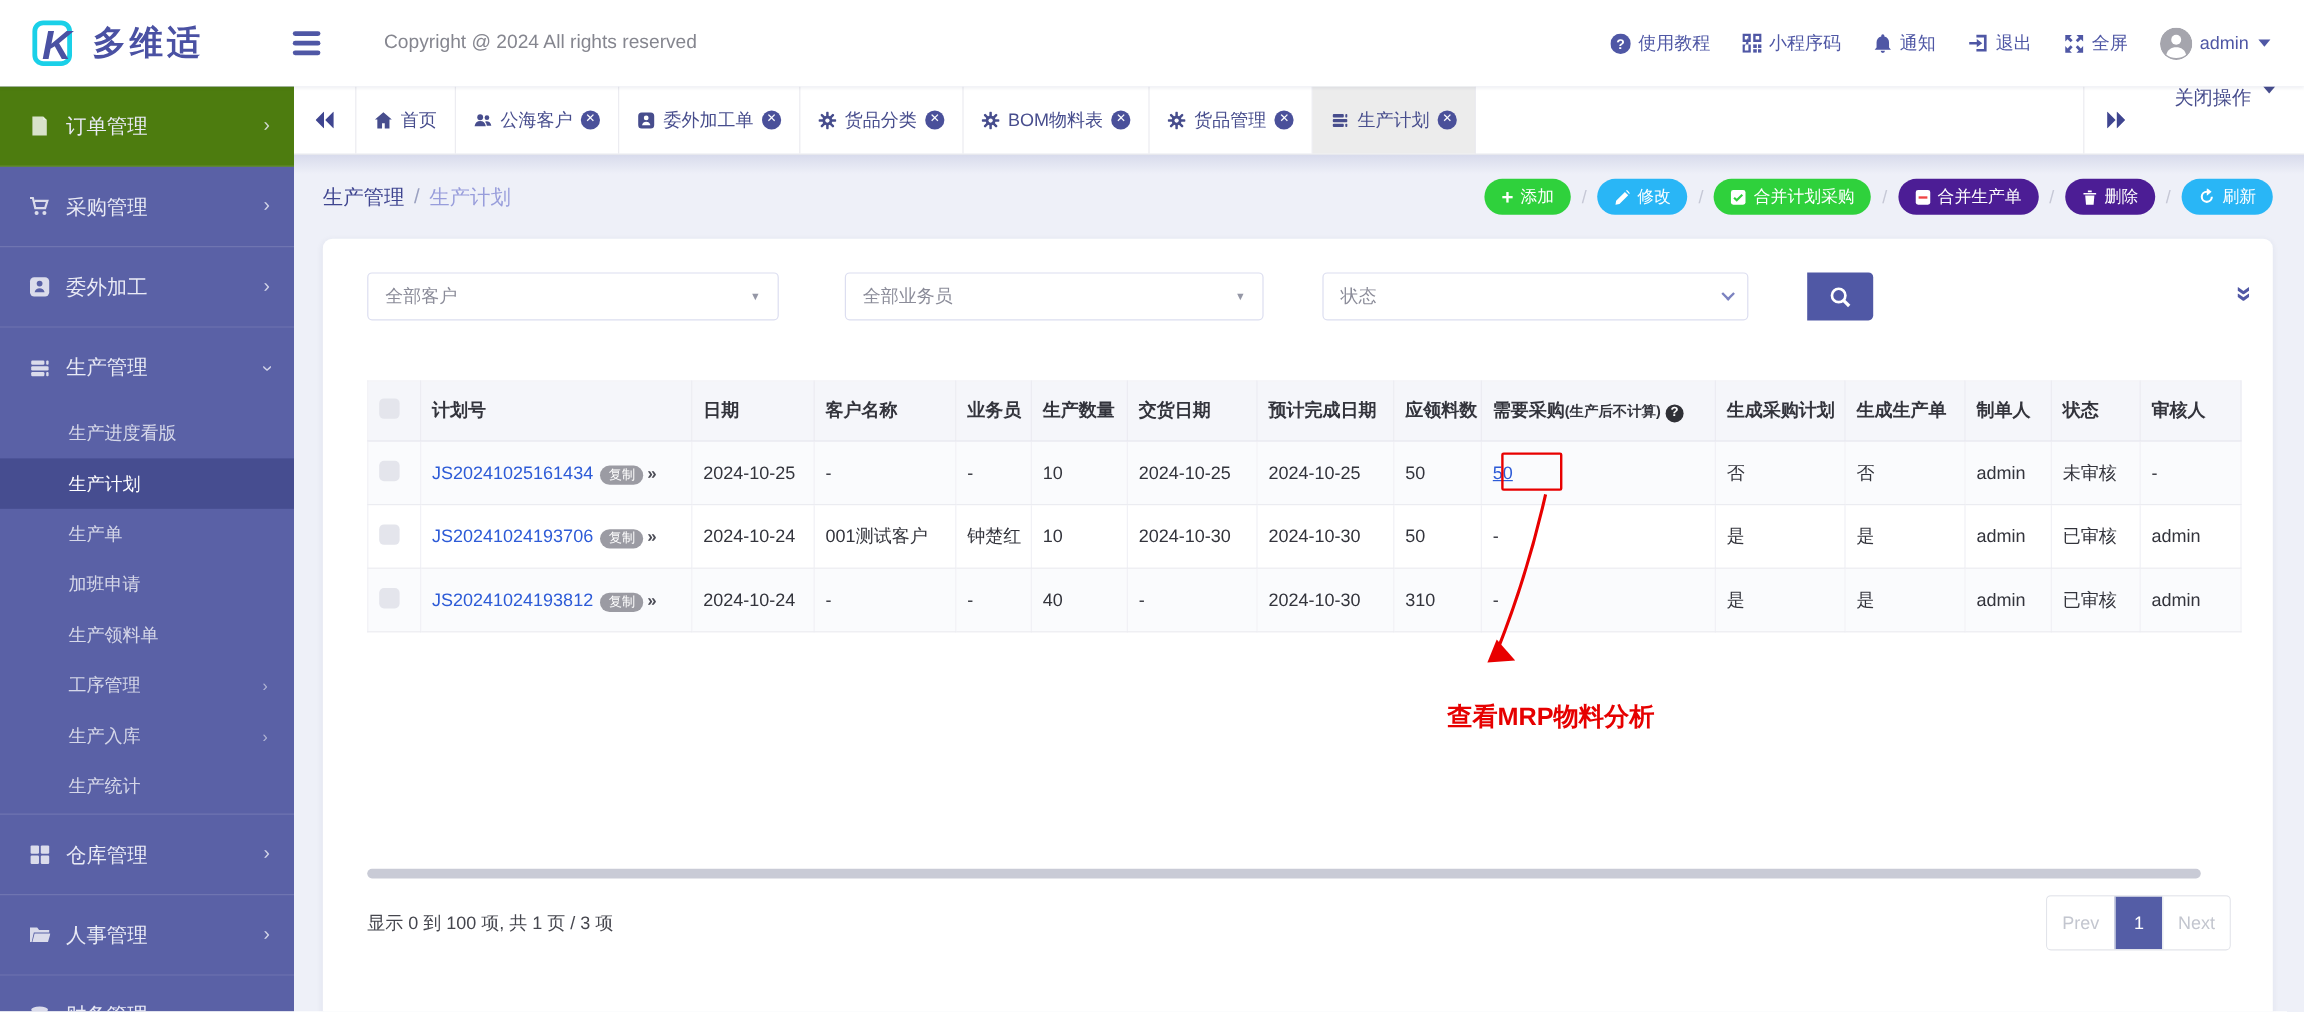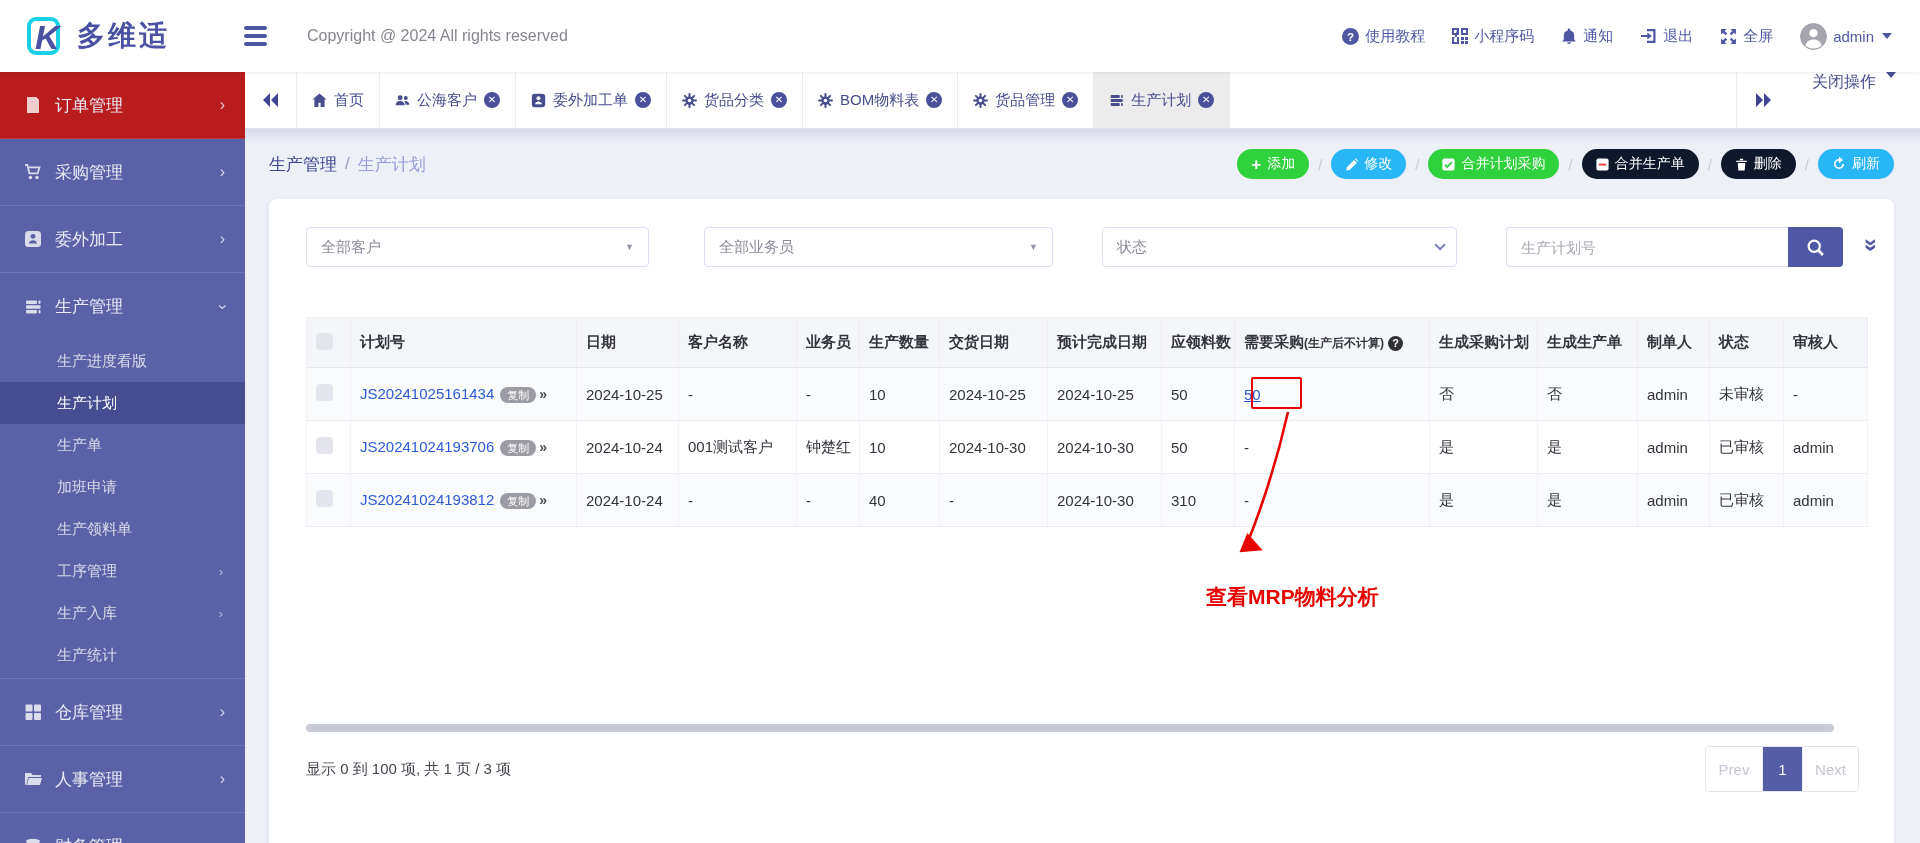--- a/index.html
+++ b/index.html
@@ -6,33 +6,33 @@
   body { font-family:"Liberation Sans","DejaVu Sans",sans-serif; background:#fff; }
   .stage { position:relative; width:1920px; height:843px; overflow:hidden; background:#eef0f8; }
 
   
   .header { position:absolute; left:0; top:0; width:1920px; height:72px; background:#fff;
             display:flex; align-items:center; z-index:6; box-shadow:0 1px 3px rgba(30,40,90,.08); }
   .logo { width:230px; display:flex; align-items:center; padding-left:26px; gap:9px; }
   .logo-text { font-size:28px; font-weight:bold; color:#4a51a3; letter-spacing:3px; }
   .burger { margin-left:14px; display:flex; flex-direction:column; gap:4px; cursor:pointer; }
   .burger i { display:block; width:23px; height:4px; border-radius:2px; background:#4f57a5; }
-  .copyright { margin-left:40px; color:#85868f; font-size:16px; }
+  .copyright { margin-left:53px; color:#85868f; font-size:16px; }
   .top-nav { margin-left:auto; display:flex; align-items:center; gap:27px; padding-right:28px;
              color:#4f57a5; font-size:15px; }
   .nav-item { display:flex; align-items:center; gap:6px; cursor:pointer; white-space:nowrap; }
   .avatar { width:27px; height:27px; border-radius:50%; overflow:hidden; }
   .caret-down { width:0; height:0; border-left:5px solid transparent; border-right:5px solid transparent;
                 border-top:6px solid #4f57a5; margin-left:2px; }
 
   
   .sidebar { position:absolute; left:0; top:72px; width:245px; height:771px; background:#5a61a6; z-index:5; }
   .side-item { height:67px; display:flex; align-items:center; gap:13px; padding:0 20px 0 24px;
                color:#e9eaf5; font-size:17px; cursor:pointer; border-bottom:1px solid rgba(255,255,255,.13); }
-  .side-item.dark { background:#b91c1c; }
+  .side-item.dark { background:#4d7c0f; }
   .side-item.no-border { border-bottom:none; }
   .side-item .chev { margin-left:auto; font-size:16px; opacity:.85; }
   .chev.expanded { transform:rotate(90deg); }
   .side-icon { width:18px; height:18px; flex:none; }
   .side-sub { border-bottom:1px solid rgba(255,255,255,.13); padding-bottom:2px; }
   .sub-item { height:42px; display:flex; align-items:center; padding:0 22px 0 57px;
               color:rgba(255,255,255,.75); font-size:15px; cursor:pointer; }
   .sub-item.active { background:#464d90; color:#fff; }
   .sub-item .chev { margin-left:auto; font-size:13px; opacity:.7; }
 
@@ -56,21 +56,21 @@
                        background:linear-gradient(180deg,#d8dbec,#eef0f8); }
   .crumb-row { position:absolute; left:245px; top:129px; width:1675px; height:70px;
                display:flex; align-items:center; padding:0 26px 0 24px; }
   .breadcrumb { font-size:17px; display:flex; align-items:center; gap:8px; }
   .bc-section { color:#3f4590; }
   .bc-sep { color:#9aa0c0; }
   .bc-current { color:#989ddb; }
   .toolbar { margin-left:auto; display:flex; align-items:center; gap:9px; }
   .tb-btn { height:30px; border:none; border-radius:16px; color:#fff; font-size:14px; font-family:inherit;
             display:flex; align-items:center; gap:6px; padding:0 14px; cursor:pointer; white-space:nowrap; }
-  .tb-btn.green { background:#2fd13c; } .tb-btn.blue { background:#29b6f6; } .tb-btn.red { background:#0f172a; }
+  .tb-btn.green { background:#2fd13c; } .tb-btn.blue { background:#29b6f6; } .tb-btn.red { background:#4c1d95; }
   .tb-plus { font-size:17px; font-weight:bold; line-height:1; }
   .tb-slash { color:#c6c8d6; font-size:15px; }
 
   
   .card { position:absolute; left:269px; top:199px; width:1625px; height:660px; background:#fff;
           border-radius:8px 8px 0 0; box-shadow:0 1px 5px rgba(40,50,100,.07); }
 
   .filters { position:relative; height:40px; margin-top:28px; }
   .f-select { position:absolute; top:0; height:40px; border:1px solid #dcdef0; border-radius:4px;
               background:#fff; display:flex; align-items:center; padding:0 14px; font-size:15px;
@@ -450,21 +450,20 @@
       </div>
       <div class="f-select" style="left:435px;width:349px;">
         <span>全部业务员</span>
         <span class="f-caret">▼</span>
       </div>
       <div class="f-select" style="left:833px;width:355px;">
         <span>状态</span>
         <span class="f-chevron"></span>
       </div>
       <div class="f-input-group">
-        <input class="f-input" placeholder="生产计划号" style="">
         <button class="f-search">
           <svg width="19" height="19" viewBox="0 0 18 18">
             <circle cx="7.8" cy="7.8" r="5.3" fill="none" stroke="#fff" stroke-width="2.1"></circle>
             <path d="M11.8 11.8l4.3 4.3" stroke="#fff" stroke-width="2.6"></path>
           </svg>
         </button>
       </div>
       <span class="f-more">«</span>
     </div>
 

